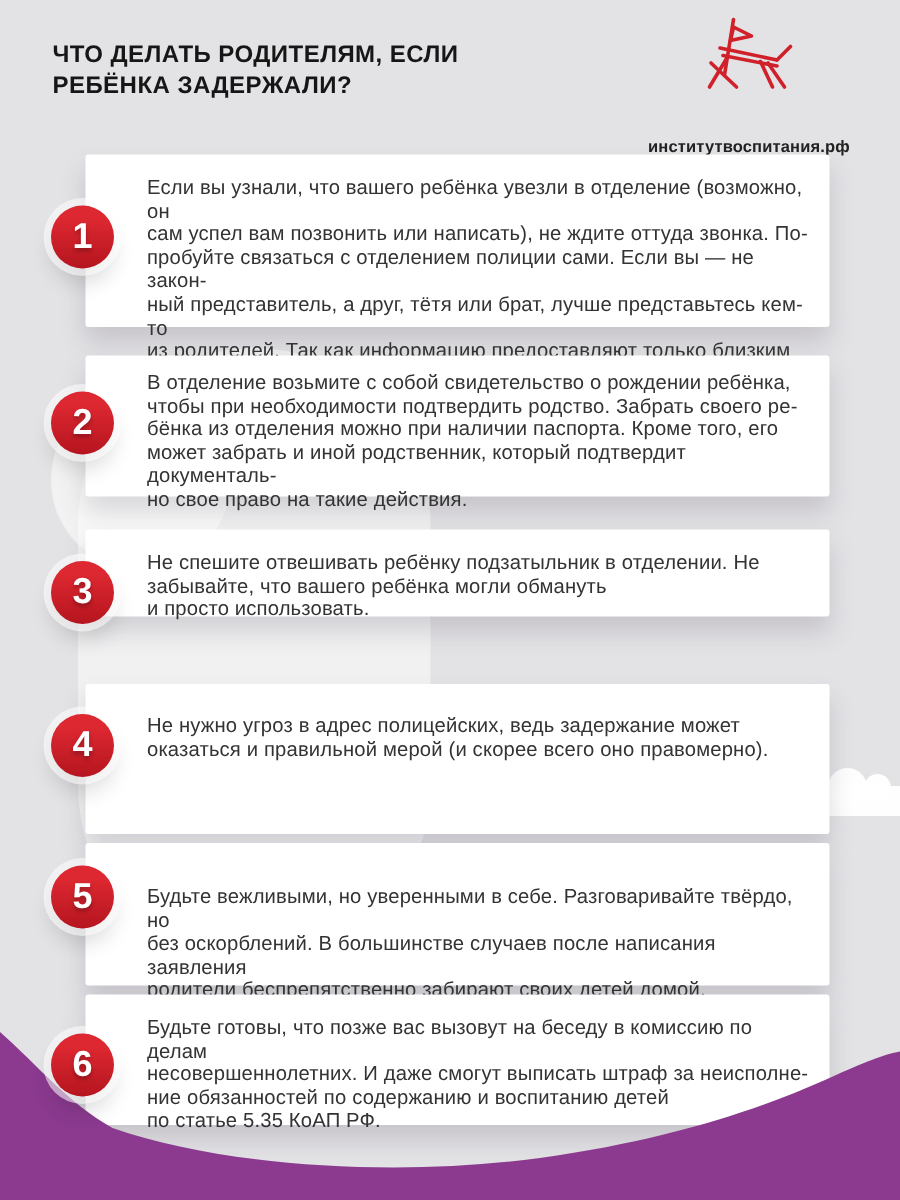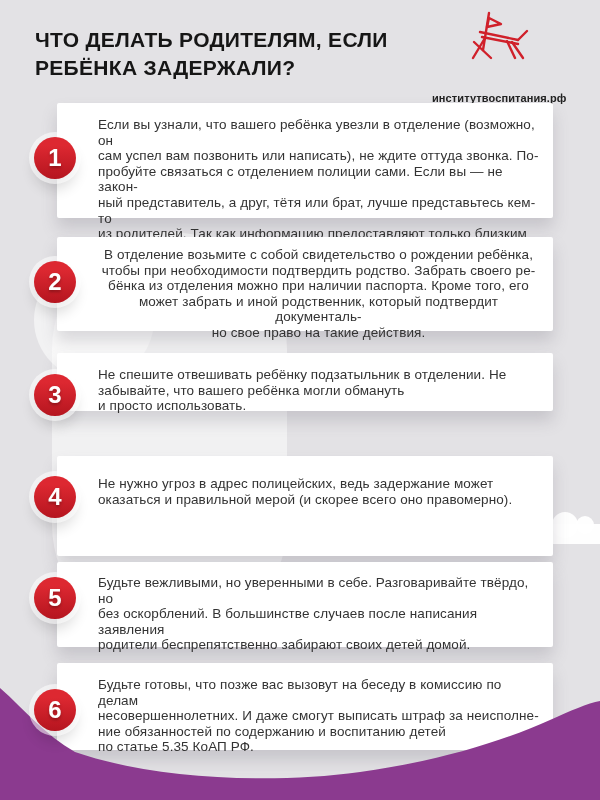--- a/index.html
+++ b/index.html
@@ -30,43 +30,43 @@
     content:"";position:absolute;left:14px;top:-12px;width:26px;height:26px;
     background:rgba(255,255,255,.95);border-radius:50%;
   }
   .cloud:after{
     content:"";position:absolute;left:38px;top:-8px;width:18px;height:18px;
     background:rgba(255,255,255,.95);border-radius:50%;
   }
   
   .title{
     position:absolute;left:35px;top:26px;width:360px;margin:0;
-    font-size:21px;line-height:1.32;font-weight:700;color:var(--textDark);
+    font-size:16px;line-height:1.32;font-weight:700;color:var(--textDark);
     letter-spacing:.3px;white-space:pre-line;text-transform:uppercase;
   }
   .logo{position:absolute;left:432px;top:10px;width:160px;}
   .logo svg{display:block;margin:0 0 4px 28px;}
   .logo-site,.logo-hashtag{
     font-size:11px;line-height:1.4;font-weight:700;color:#222;letter-spacing:.1px;margin-top:31px;
   }
   
   .card{
     position:absolute;left:57px;width:496px;background:var(--card);
     border-radius:2px;box-shadow:0 10px 16px rgba(100,95,110,.22);
     box-sizing:border-box;padding:14px 14px 10px 41px;z-index:10;
   }
   .card-text{
     font-size:13.5px;line-height:15.6px;color:var(--textBody);
     white-space:pre-line;letter-spacing:.1px;
   }
   .c1{top:103px;height:115px;}
-  .c2{top:237px;height:94px;padding-top:10px;text-align:center;}
+  .c2{top:237px;height:94px;padding-top:10px;}
   .c3{top:353px;height:58px;}
   .c4{top:456px;height:100px;padding-top:20px;}
-  .c5{top:562px;height:85px;padding-top:13px;}
+  .c5{top:562px;height:95px;padding-top:28px;}
   .c6{top:663px;height:87px;}
   
   .step-circle{
     position:absolute;left:34px;width:42px;height:42px;border-radius:50%;
     background:linear-gradient(180deg,var(--redLight) 20%,var(--redDark) 100%);
     color:#fff;font-size:24px;font-weight:700;z-index:40;
     display:flex;align-items:center;justify-content:center;
     box-shadow:0 0 0 5px rgba(255,255,255,.55),0 10px 14px rgba(0,0,0,.14);
     text-shadow:0 2px 3px rgba(0,0,0,.28);
   }

